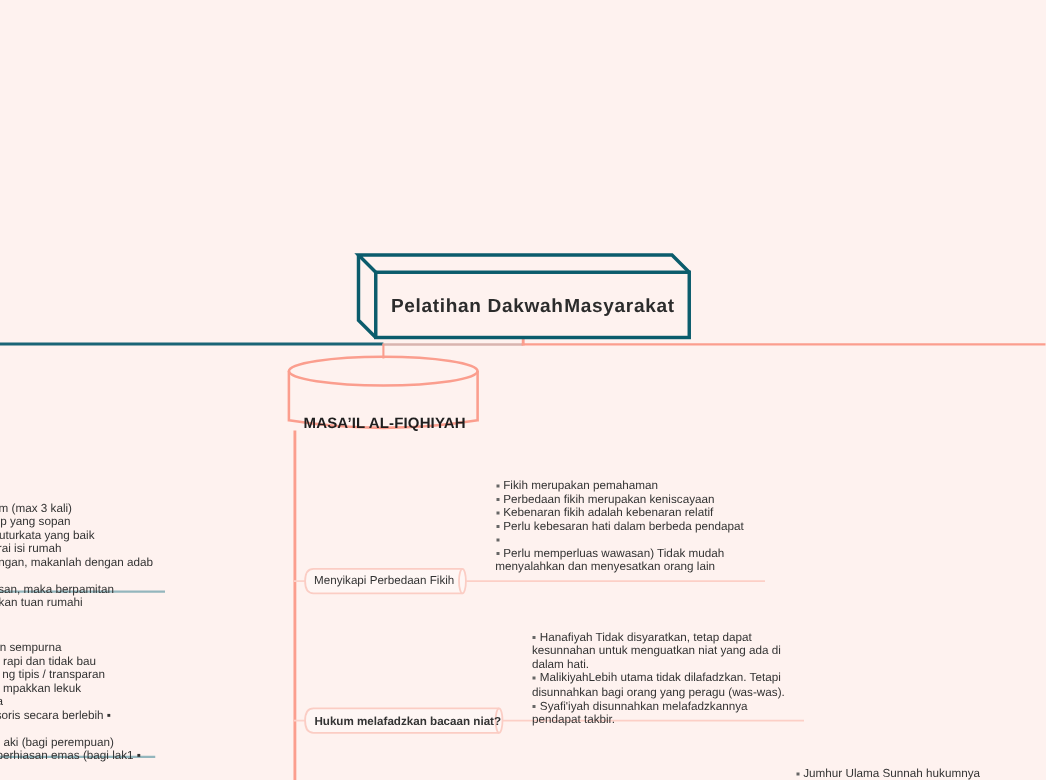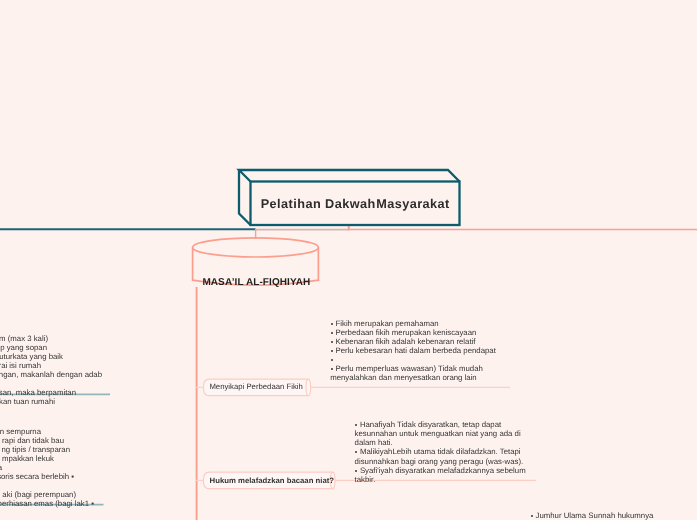--- a/index.html
+++ b/index.html
@@ -67,21 +67,21 @@
       <div class="bline"><span class="bul">▪ </span><span>Fikih merupakan pemahaman</span></div>
       <div class="bline"><span class="bul">▪ </span><span>Perbedaan fikih merupakan keniscayaan</span></div>
       <div class="bline"><span class="bul">▪ </span><span>Kebenaran fikih adalah kebenaran relatif</span></div>
       <div class="bline"><span class="bul">▪ </span><span>Perlu kebesaran hati dalam berbeda pendapat</span></div>
       <div class="bline"><span class="bul">▪ </span></div>
       <div class="bline"><span class="bul">▪ </span><span>Perlu memperluas wawasan) Tidak mudah menyalahkan dan menyesatkan orang lain</span></div>
     </div>
   <div class="txt para" style="left:354.6px;top:405.3px;width:178px;">
       <div class="bline"><span class="bul">▪ </span><span>Hanafiyah Tidak disyaratkan, tetap dapat kesunnahan untuk menguatkan niat yang ada di dalam hati.</span></div>
       <div class="bline"><span class="bul">▪ </span><span>MalikiyahLebih utama tidak dilafadzkan. Tetapi disunnahkan bagi orang yang peragu (was-was).</span></div>
-      <div class="bline"><span class="bul">▪ </span><span>Syafi'iyah disyaratkan melafadzkannya sebelum takbir.</span></div>
+      <div class="bline"><span class="bul">▪ </span><span>Syafi'iyah disunnahkan melafadzkannya pendapat takbir.</span></div>
     </div>
   <div class="txt para" style="left:530.2px;top:496.4px;width:156px;">
       <div class="bline"><span class="bul">▪ </span><span>Jumhur Ulama Sunnah hukumnya meletakkan tangan kanan di atas punggung tangan kiri setelah takbir.</span></div>
     </div>
 
   <div class="txt para clip b1" style="left:0px;top:318.5px;">
       <div class="bline"><span>m (max 3 kali)</span></div>
       <div class="bline"><span>p yang sopan</span></div>
       <div class="bline"><span>uturkata yang baik</span></div>
       <div class="bline"><span>rai isi rumah</span></div>

